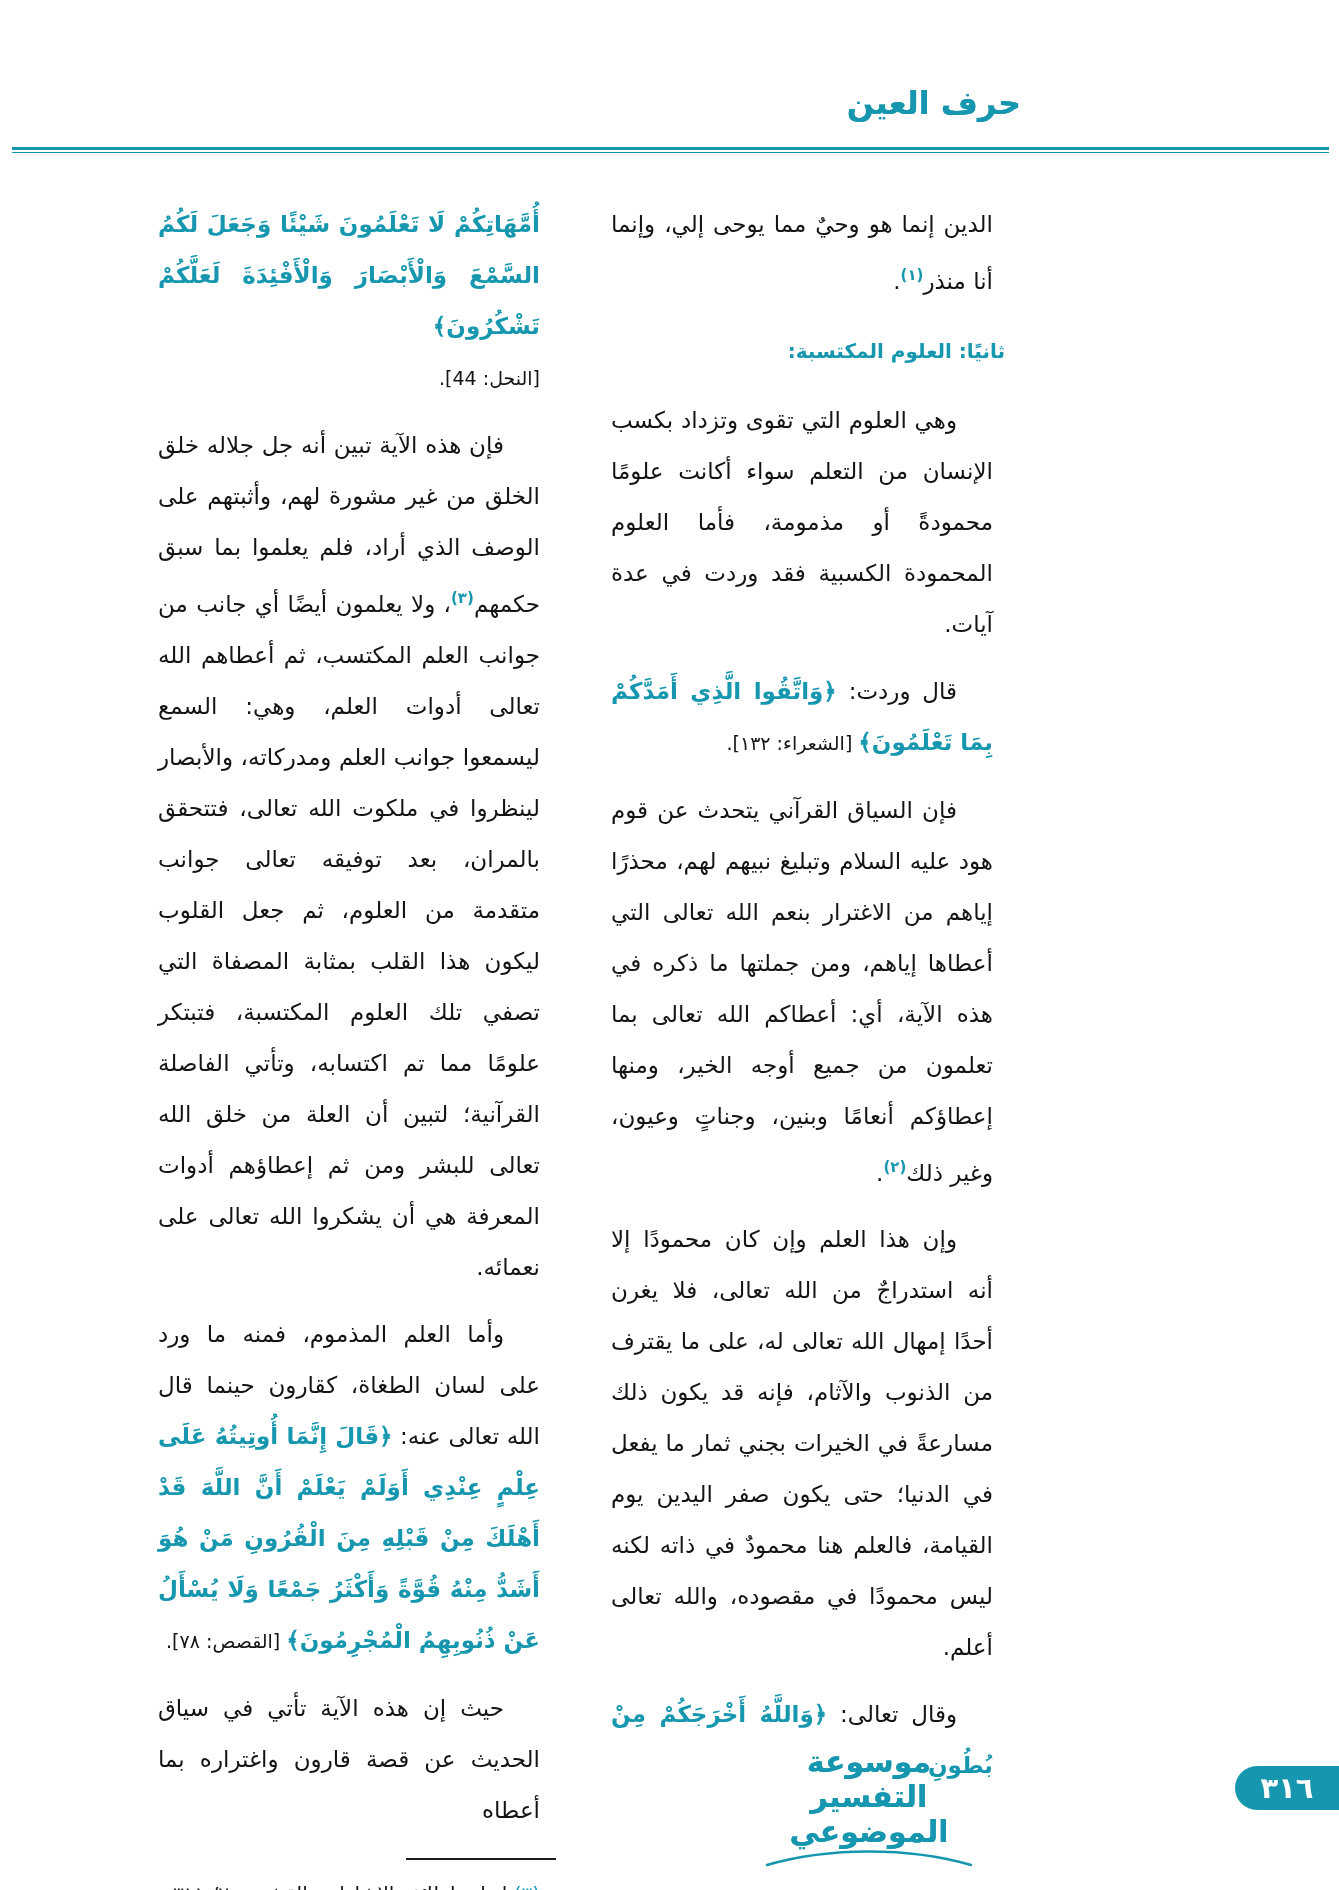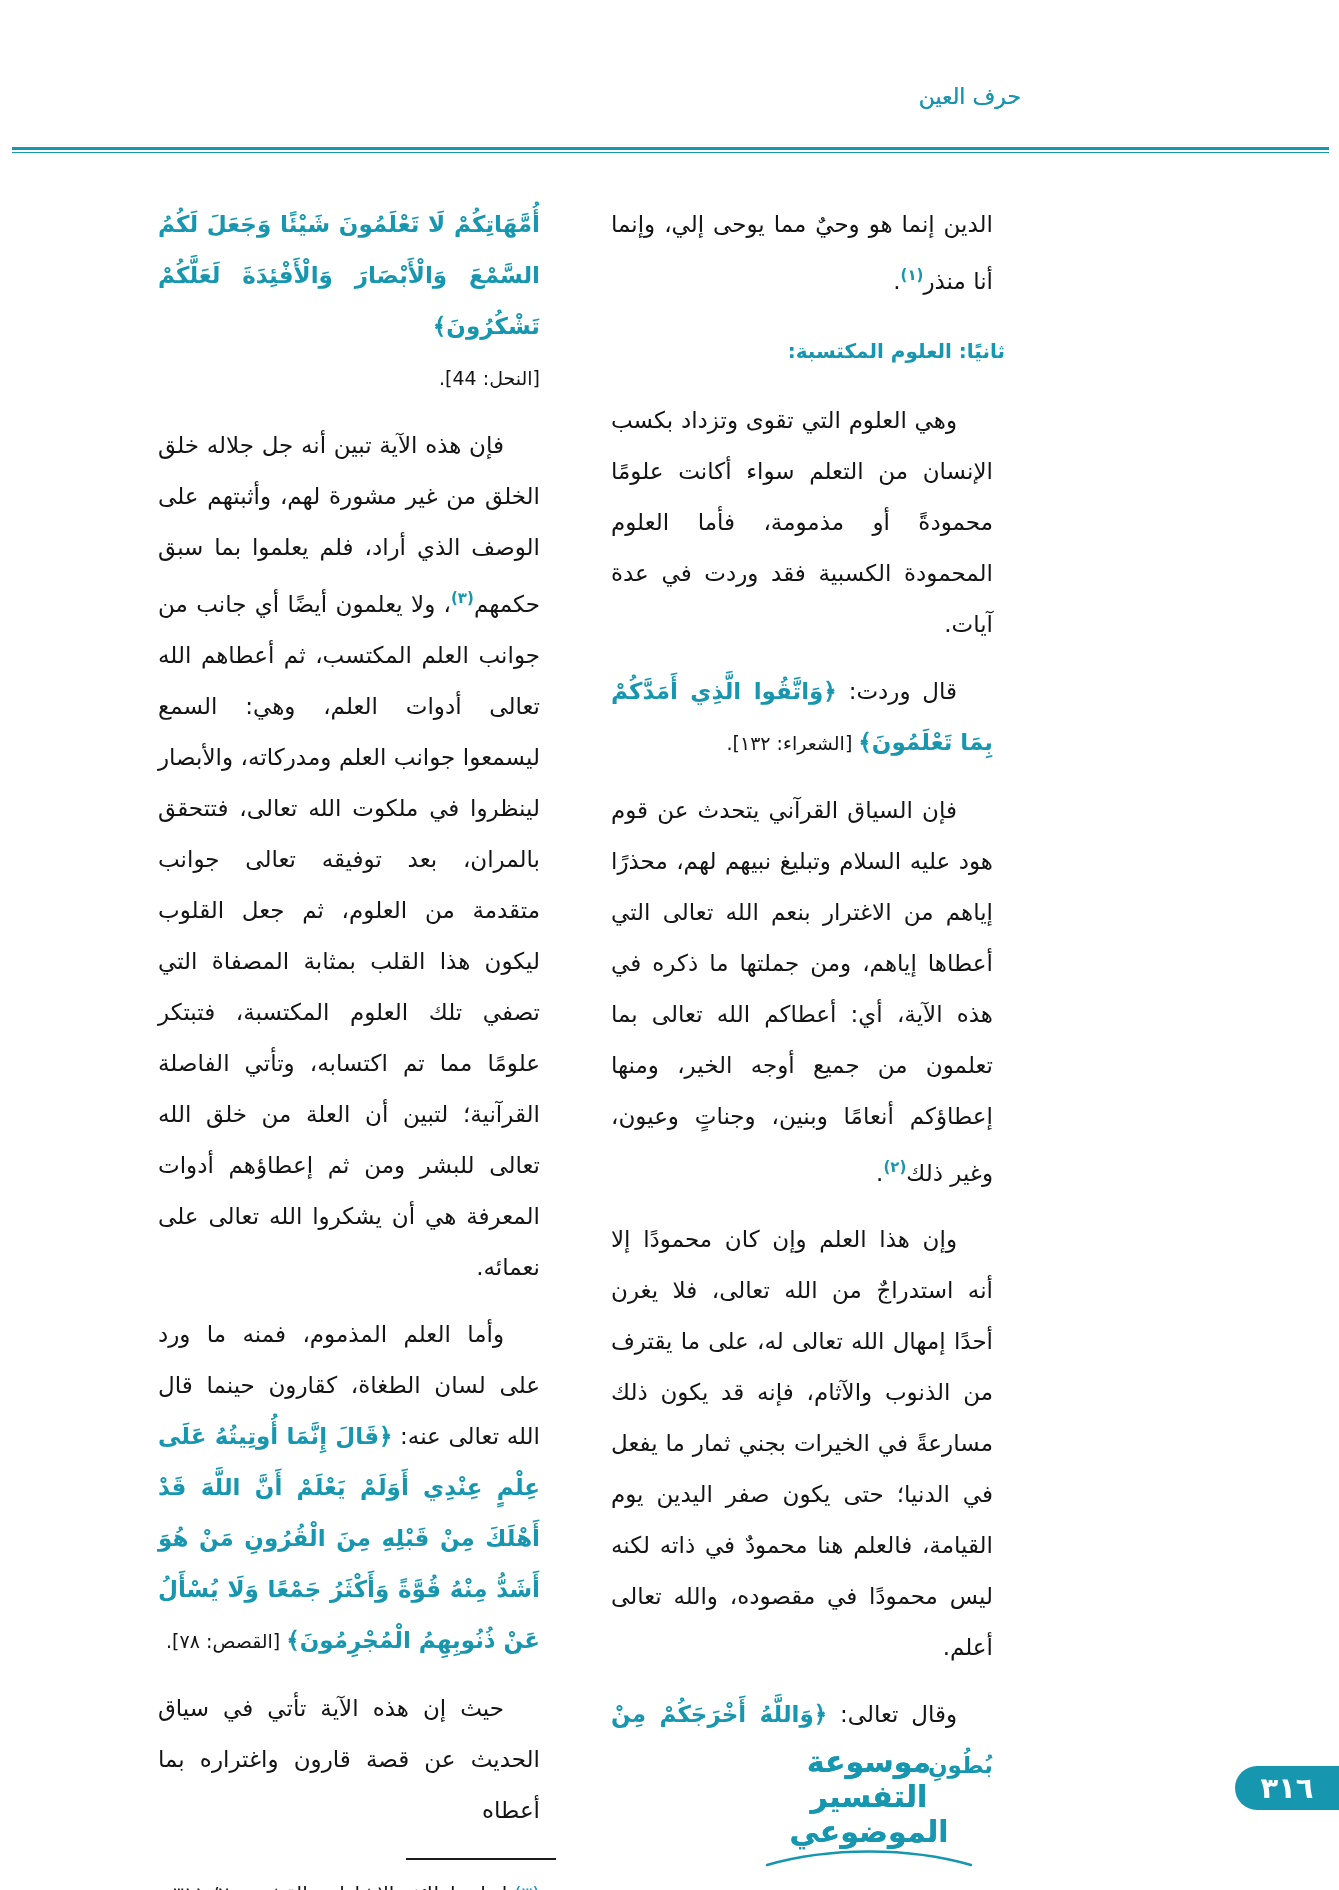--- a/index.html
+++ b/index.html
@@ -7,21 +7,21 @@
   html,body{ background:#ffffff; }
   body{
     width:1339px; height:1890px; position:relative; overflow:hidden;
     direction:rtl; font-family:"DejaVu Sans", sans-serif; color:#141414;
   }
   .page{ position:absolute; inset:0; }
 
   
   .chapter-title{
     position:absolute; top:84px; right:318px;
-    font-size:22px; font-weight:normal; color:var(--accent);
+    font-size:32px; font-weight:bold; color:var(--accent);
     text-shadow:0 0 .6px currentColor;
   }
   .header-rule{
     position:absolute; top:147px; right:10px; left:12px; height:6px;
     border-top:3px solid var(--accent); border-bottom:1.5px solid var(--accent);
   }
 
   
   .col{
     position:absolute; top:183px; width:414px;

